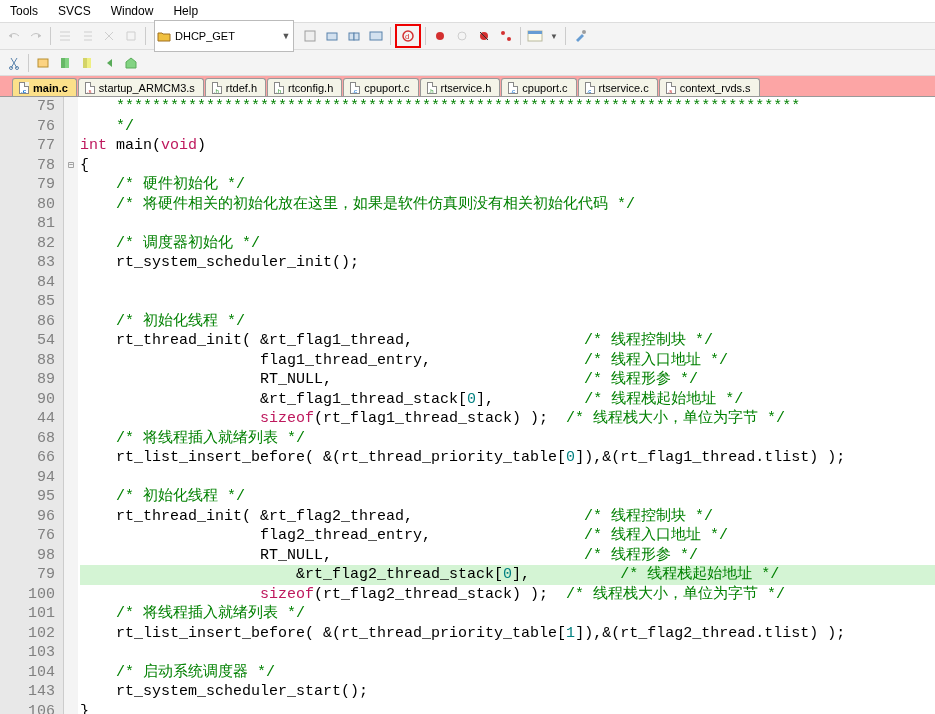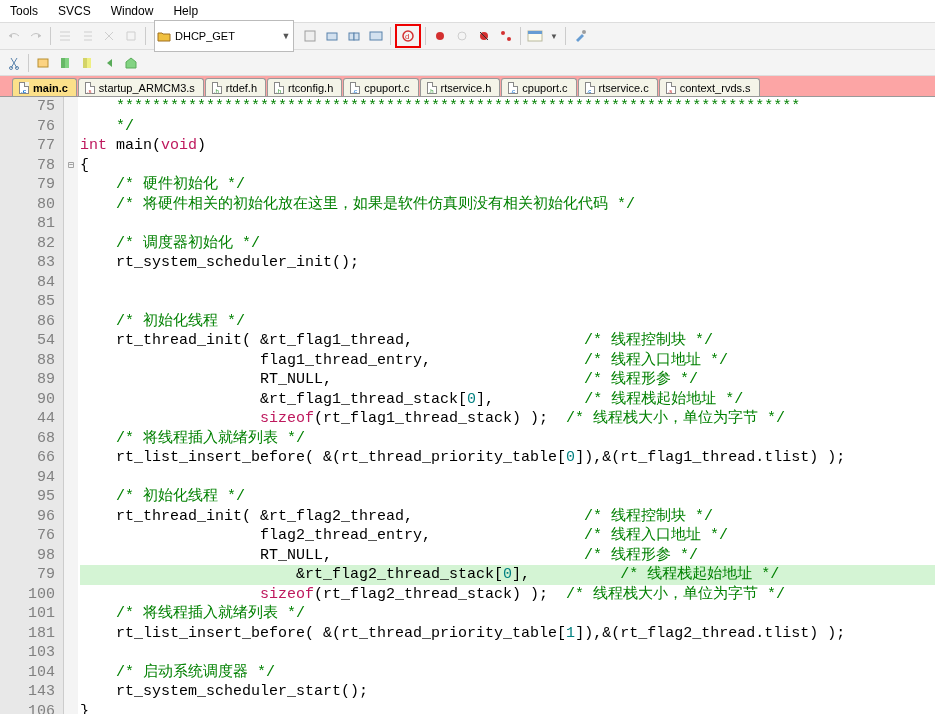--- a/index.html
+++ b/index.html
@@ -265,21 +265,21 @@
       <div>68</div>
       <div>66</div>
       <div>94</div>
       <div>95</div>
       <div>96</div>
       <div>76</div>
       <div>98</div>
       <div>79</div>
       <div>100</div>
       <div>101</div>
-      <div>181</div>
+      <div>102</div>
       <div>103</div>
       <div>104</div>
       <div>143</div>
       <div>106</div>
     </div>
   <div class="foldcol">
       <div></div>
       <div></div>
       <div></div>
       <div>⊟</div>

